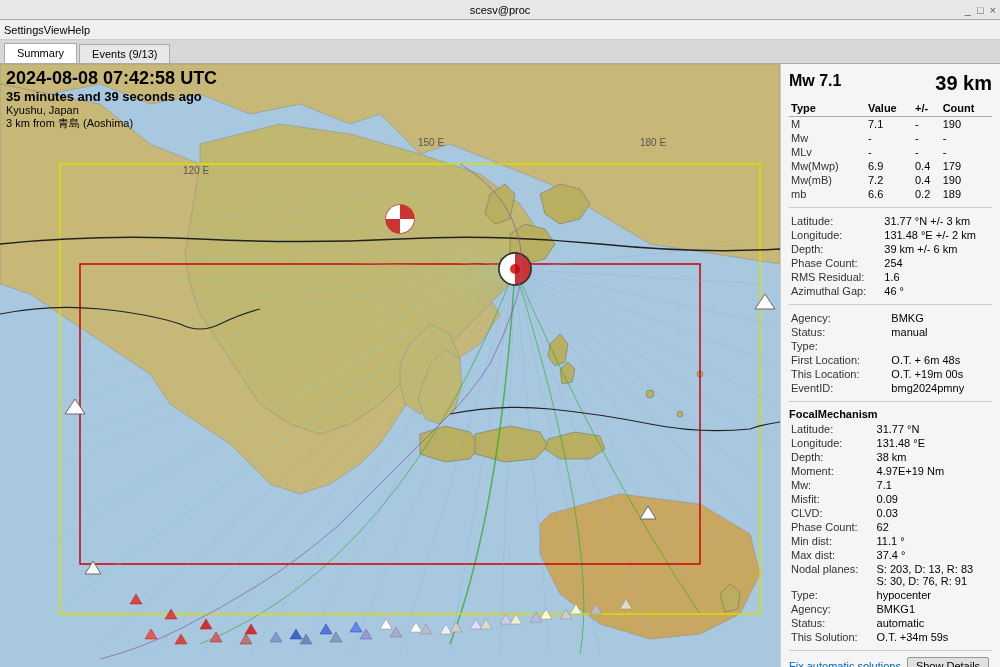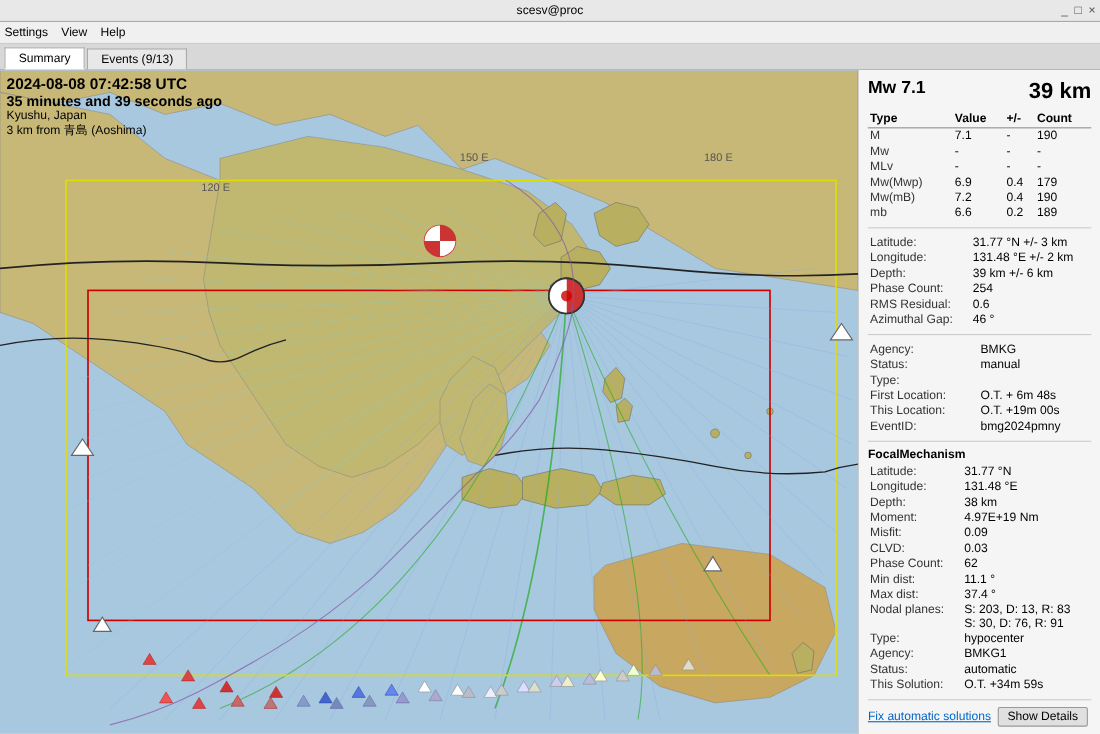--- a/index.html
+++ b/index.html
@@ -35,21 +35,20 @@
     }
 
     
     #menubar {
       background: #f0f0f0;
       border-bottom: 1px solid #ccc;
       height: 20px;
       display: flex;
       align-items: center;
       padding: 0 4px;
-      gap: 12px;
       font-size: 11px;
     }
     #menubar span { cursor: pointer; }
 
     
     #tabbar {
       background: #d8d8d8;
       border-bottom: 1px solid #aaa;
       height: 24px;
       display: flex;
@@ -102,21 +101,21 @@
 
     
     #event-header {
       position: absolute;
       top: 4px;
       left: 6px;
       z-index: 10;
       color: #000;
     }
     #event-header h2 {
-      font-size: 14px;
+      font-size: 18px;
       font-weight: bold;
     }
     #event-header h3 {
       font-size: 13px;
       font-weight: bold;
     }
     #event-header p {
       font-size: 11px;
     }
 
@@ -464,21 +463,21 @@
       <tr>
         <td class="label-col">Depth:</td>
         <td class="value-col">39 km +/- 6 km</td>
       </tr>
       <tr>
         <td class="label-col">Phase Count:</td>
         <td class="value-col">254</td>
       </tr>
       <tr>
         <td class="label-col">RMS Residual:</td>
-        <td class="value-col">0.6</td>
+        <td class="value-col">1.6</td>
       </tr>
       <tr>
         <td class="label-col">Azimuthal Gap:</td>
         <td class="value-col">46 °</td>
       </tr>
     </tbody>
       </table>
 
     <hr class="section-divider">
 
@@ -526,20 +525,24 @@
       </tr>
       <tr>
         <td class="label-col">Depth:</td>
         <td class="value-col">38 km</td>
       </tr>
       <tr>
         <td class="label-col">Moment:</td>
         <td class="value-col">4.97E+19 Nm</td>
       </tr>
       <tr>
+        <td class="label-col">Mw:</td>
+        <td class="value-col">7.1</td>
+      </tr>
+      <tr>
         <td class="label-col">Misfit:</td>
         <td class="value-col">0.09</td>
       </tr>
       <tr>
         <td class="label-col">CLVD:</td>
         <td class="value-col">0.03</td>
       </tr>
       <tr>
         <td class="label-col">Phase Count:</td>
         <td class="value-col">62</td>

